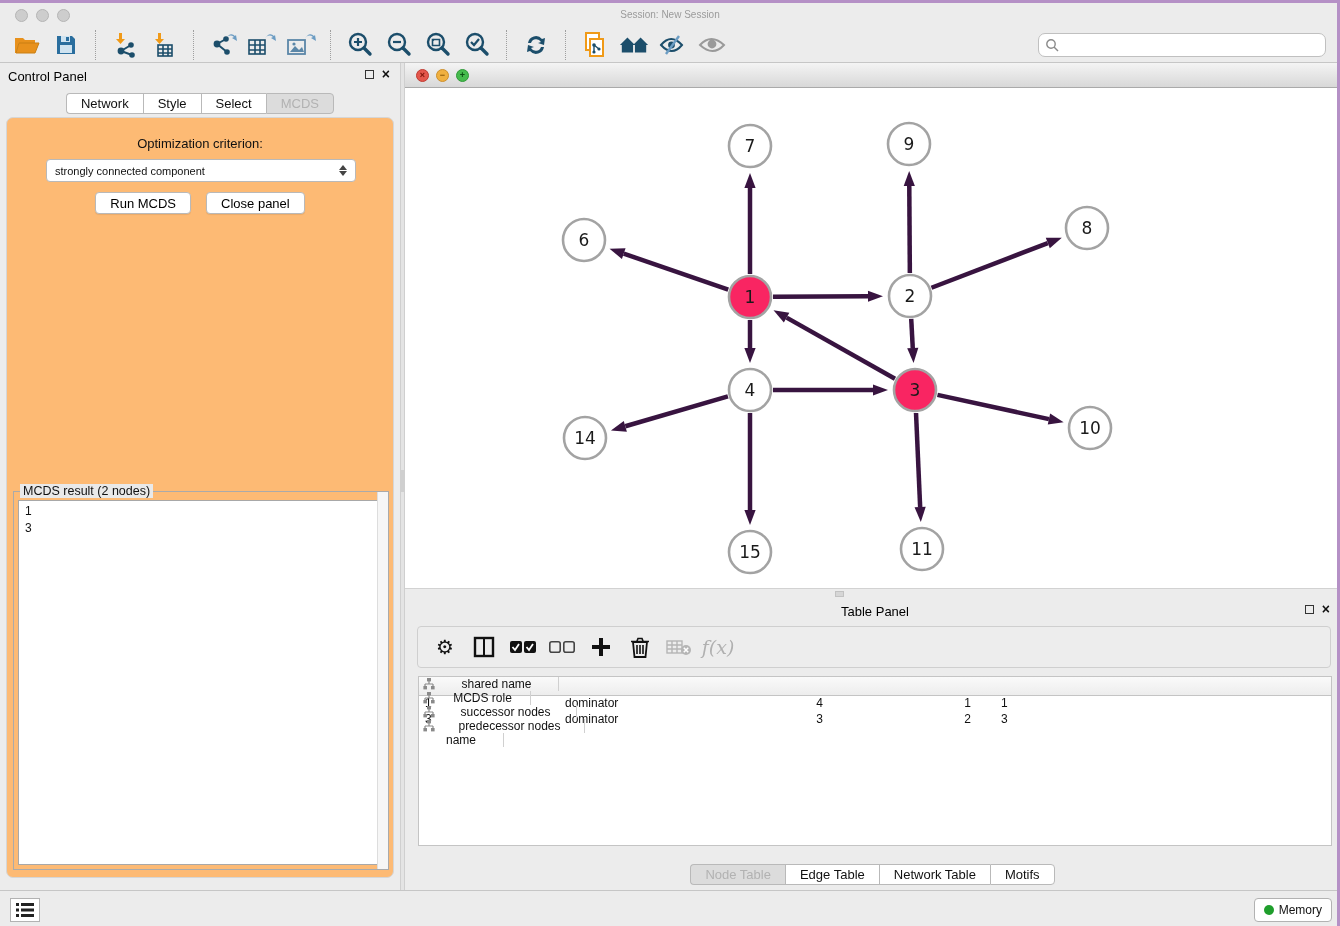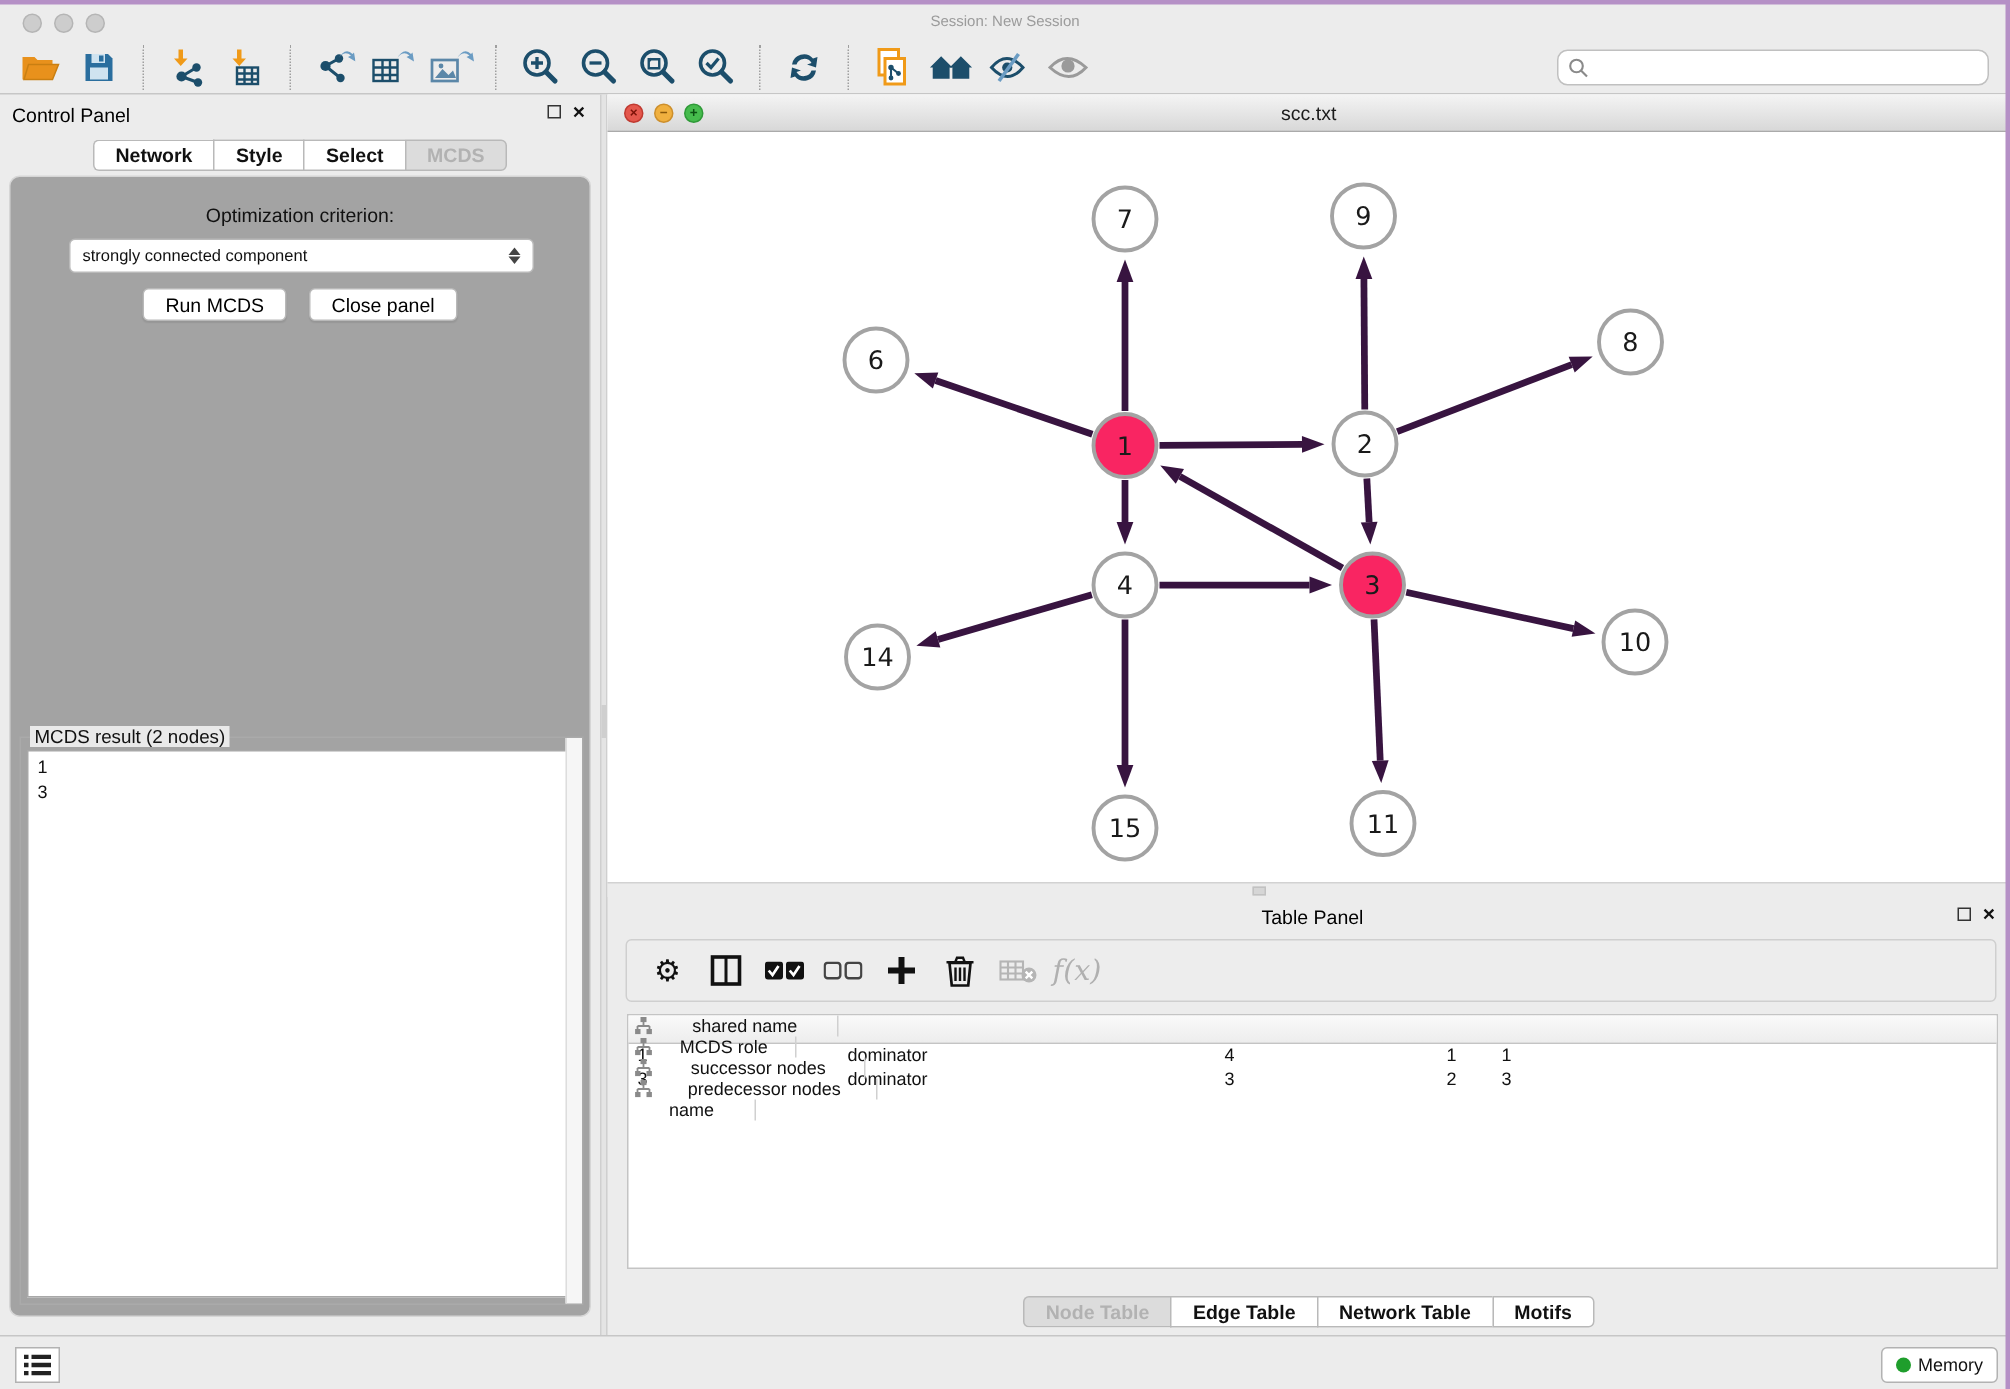--- a/index.html
+++ b/index.html
@@ -28,29 +28,29 @@
     border:1px solid #c0c0c0; border-radius:7px; display:flex; align-items:center; padding:0 6px; }
   #search-box input { border:none; outline:none; flex:1; font-size:12px; background:transparent; }
 
   
   #control-panel { left:0; top:63px; width:400px; height:827px; }
   .panel-header { position:relative; height:26px; padding:6px 8px 0 8px; font-size:13px; color:#000; }
   .panel-header .ctrls { position:absolute; right:10px; top:6px; display:flex; gap:8px; align-items:center; }
   .float-box { width:9px; height:9px; border:1.5px solid #333; display:inline-block; }
   .close-x { font-weight:bold; font-size:14px; line-height:10px; color:#111; }
 
-  .tab-strip { display:flex; justify-content:center; margin-top:4px;font-weight:bold; }
+  .tab-strip { display:flex; justify-content:center; margin-top:4px; }
   .tab { border:1px solid #b9b9b9; background:#fff; padding:2px 14px; font-size:13px; height:21px;
     display:flex; align-items:center; border-right:none; }
   .tab:first-child { border-radius:4px 0 0 4px; }
   .tab:last-child { border-radius:0 4px 4px 0; border-right:1px solid #b9b9b9; }
   .tab.selected { background:#dcdcdc; color:#b2b2b2; }
 
   #cp-inner { position:absolute; left:6px; top:54px; width:388px; height:761px;
-    background:#a3a3a3; border:1px solid #d6d6d6; border-radius:7px; }
+    background:#fdba74; border:1px solid #d6d6d6; border-radius:7px; }
   #opt-label { margin-top:18px; text-align:center; font-size:13px; }
   #criterion-select { position:absolute; left:39px; top:41px; width:310px; height:23px; background:#fff;
     border:1px solid #b9b9b9; border-radius:4px; display:flex; align-items:center; padding:0 8px; font-size:11px; }
   .stepper { margin-left:auto; display:flex; flex-direction:column; gap:1px; }
   .stepper i { width:0; height:0; border-left:4px solid transparent; border-right:4px solid transparent; }
   .stepper .up { border-bottom:5px solid #444; }
   .stepper .dn { border-top:5px solid #444; }
   #cp-buttons { position:absolute; left:0; width:100%; top:74px; display:flex; justify-content:center; gap:15px; }
   .mac-btn { background:#fff; border:1px solid #b9b9b9; border-radius:4px; height:22px; padding:0 14px;
     font-size:13px; display:flex; align-items:center; box-shadow:0 1px 1px rgba(0,0,0,.08); }
@@ -302,21 +302,20 @@
     <span class="handle"></span>
   </div>
 
 <div id="network-frame" class="abs">
   <div id="net-titlebar">
     <div class="dots">
       <span class="tl red">×</span>
       <span class="tl yellow">−</span>
       <span class="tl green">+</span>
     </div>
-    <div id="net-title">scc.txt</div>
   </div>
   <svg id="network-canvas" width="935" height="500">
       <g>
         <line x1="345" y1="186" x2="345" y2="100" stroke="#381440" stroke-width="4.5"></line>
         <polygon points="345,85 350.6,100 339.4,100" fill="#381440"></polygon>
       </g>
       <g>
         <line x1="323.2466915728205" y1="201.5304904798239" x2="218.72343278006693" y2="165.6399739064085" stroke="#381440" stroke-width="4.5"></line>
         <polygon points="204.5364925014716,160.76855465411975 220.54209596758807,160.34351620239957 216.9047695925458,170.93643161041743" fill="#381440"></polygon>
       </g>

